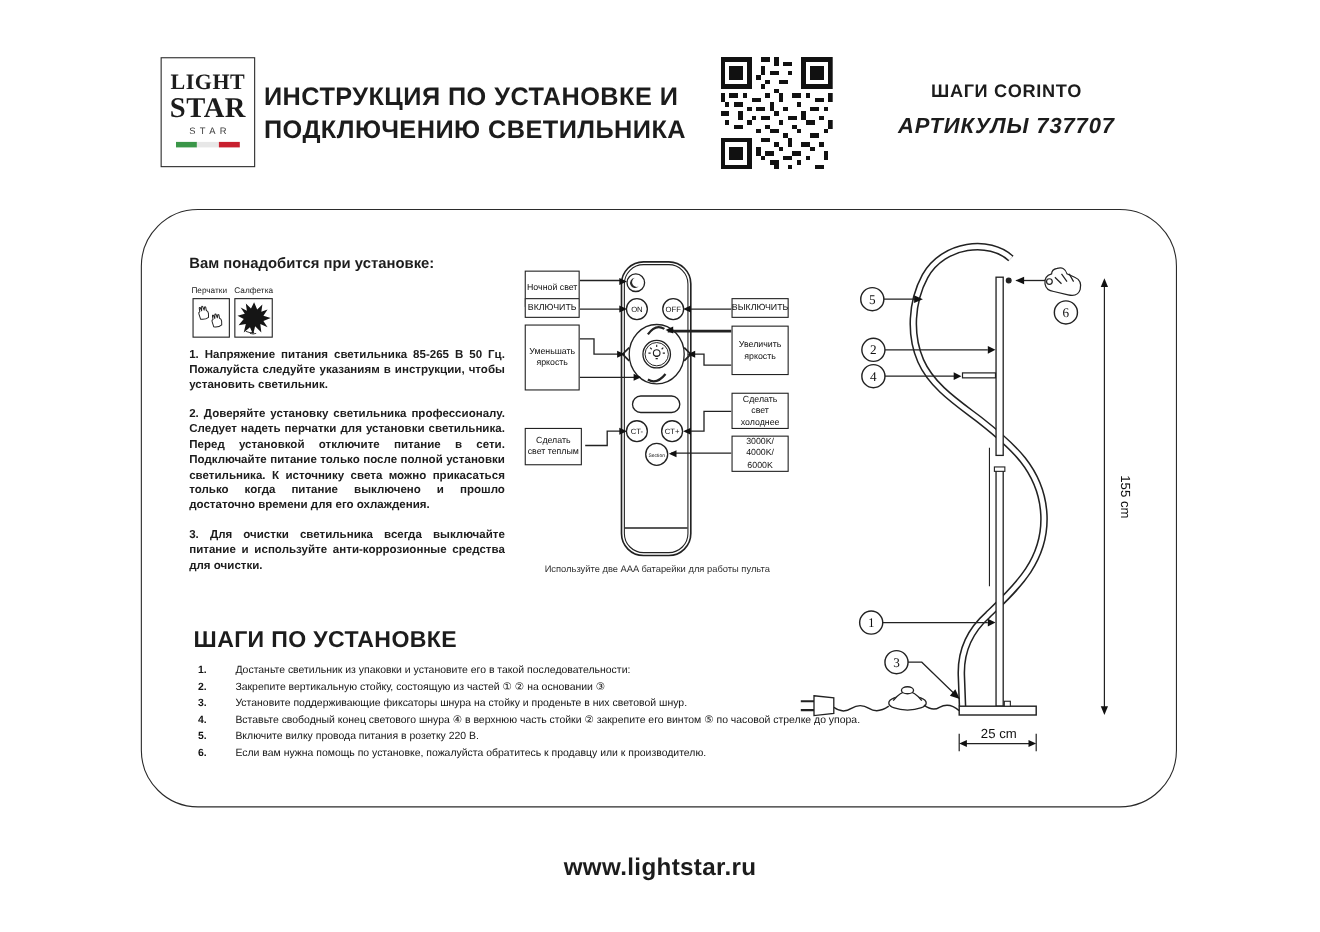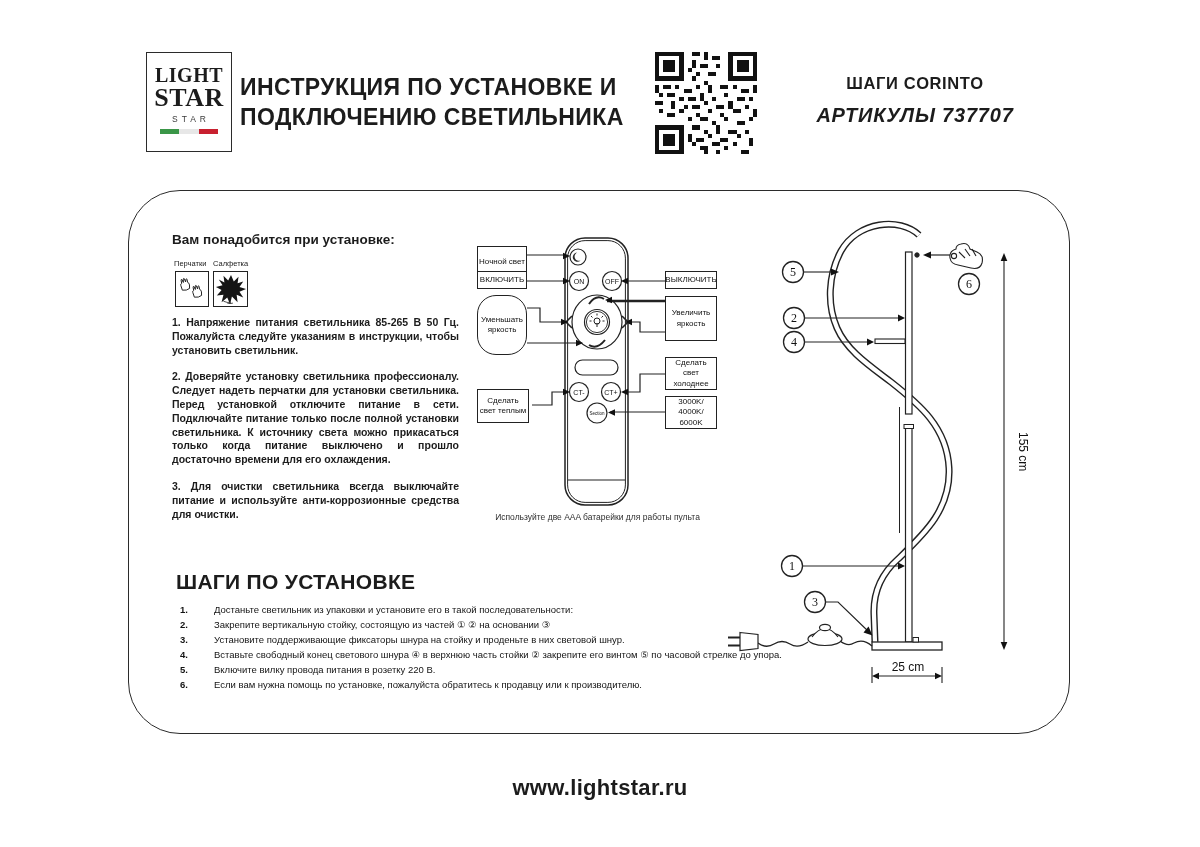--- a/index.html
+++ b/index.html
@@ -179,21 +179,21 @@
     <text x="119" y="56" font-size="7" text-anchor="middle">ON</text>
     <text x="152" y="56" font-size="7" text-anchor="middle">OFF</text>
     <text x="119" y="166.5" font-size="7" text-anchor="middle">CT-</text>
     <text x="151" y="166.5" font-size="7" text-anchor="middle">CT+</text>
     <text x="137" y="187" font-size="4.5" text-anchor="middle">Section</text>
   </svg>
 
   <div class="abs rlabel" style="left:477px; top:246px; width:50px; height:33px;">Ночной свет</div>
   <div class="abs rlabel" style="left:477px; top:271px; width:50px; height:18px;">ВКЛЮЧИТЬ</div>
   <div class="abs rlabel" style="left:665px; top:271px; width:52px; height:18px;">ВЫКЛЮЧИТЬ</div>
-  <div class="abs rlabel" style="left:477px; top:295px; width:50px; height:60px;border-radius:19px;">Уменьшать яркость</div>
+  <div class="abs rlabel" style="left:477px; top:295px; width:50px; height:60px;">Уменьшать яркость</div>
   <div class="abs rlabel" style="left:665px; top:296px; width:52px; height:45px;">Увеличить яркость</div>
   <div class="abs rlabel" style="left:477px; top:389px; width:52px; height:34px;">Сделать свет теплым</div>
   <div class="abs rlabel" style="left:665px; top:357px; width:52px; height:33px;">Сделать свет холоднее</div>
   <div class="abs rlabel" style="left:665px; top:396px; width:52px; height:33px;">3000K/ 4000K/ 6000K</div>
 
   <div class="abs battery-note">Используйте две AAA батарейки для работы пульта</div>
 
   <svg class="abs" style="left:720px; top:215px;" width="320" height="475" viewBox="0 0 320 475">
     <g stroke="#222" fill="none">
 

